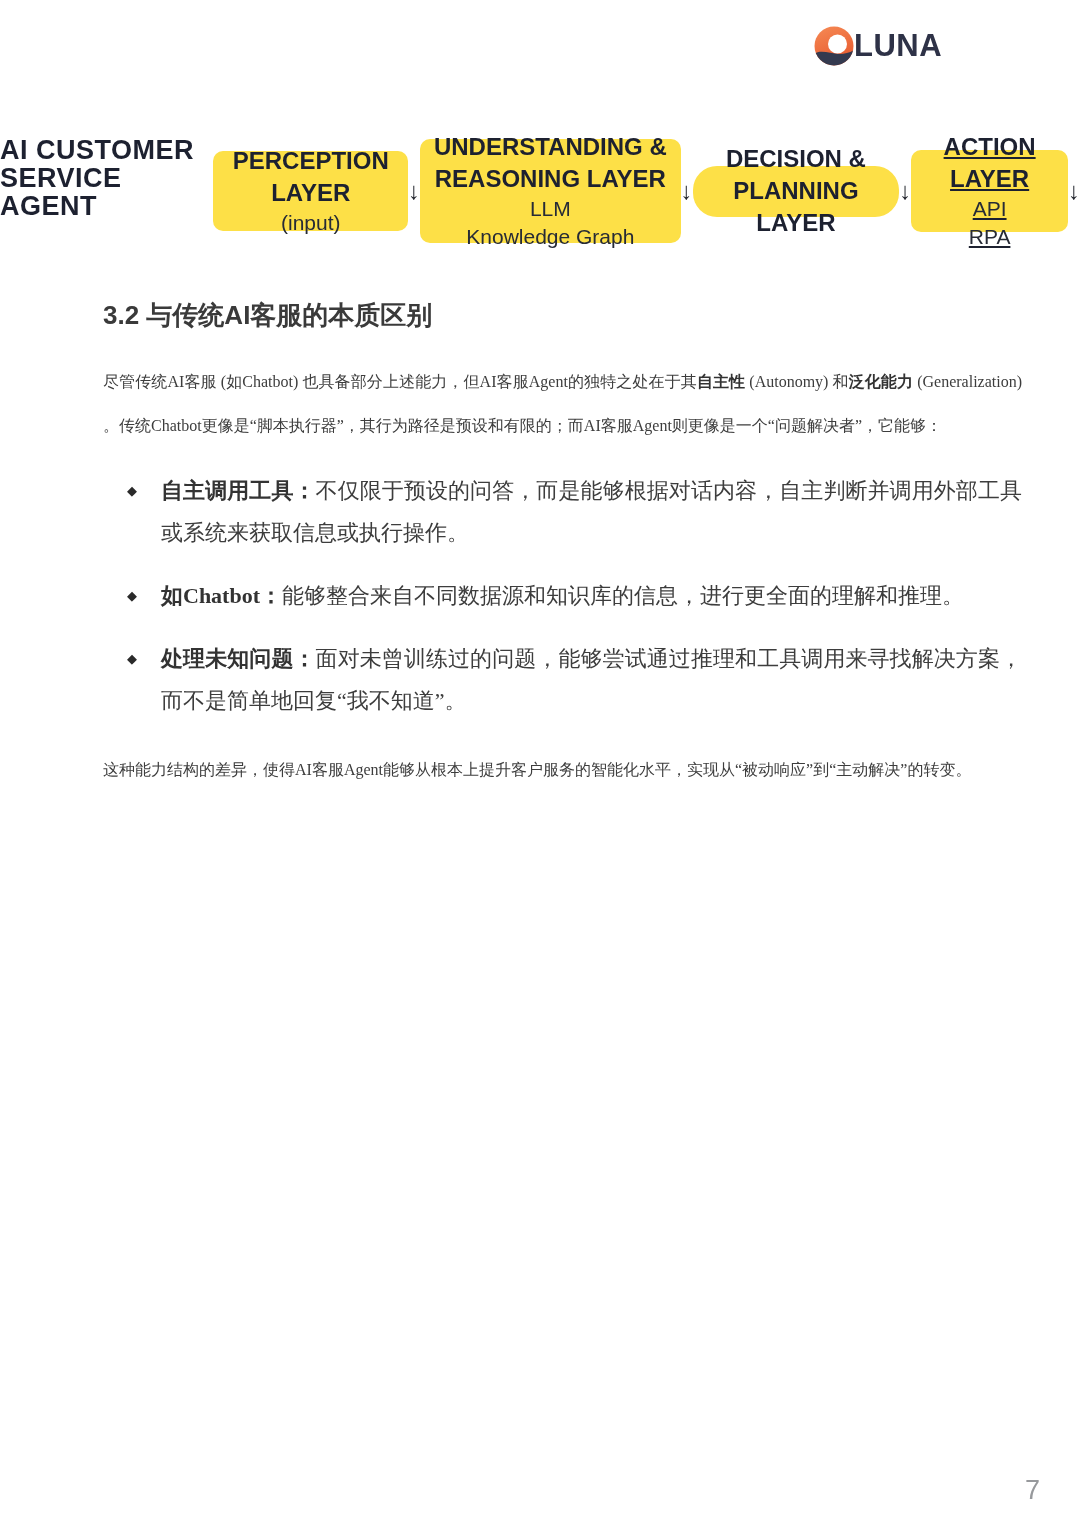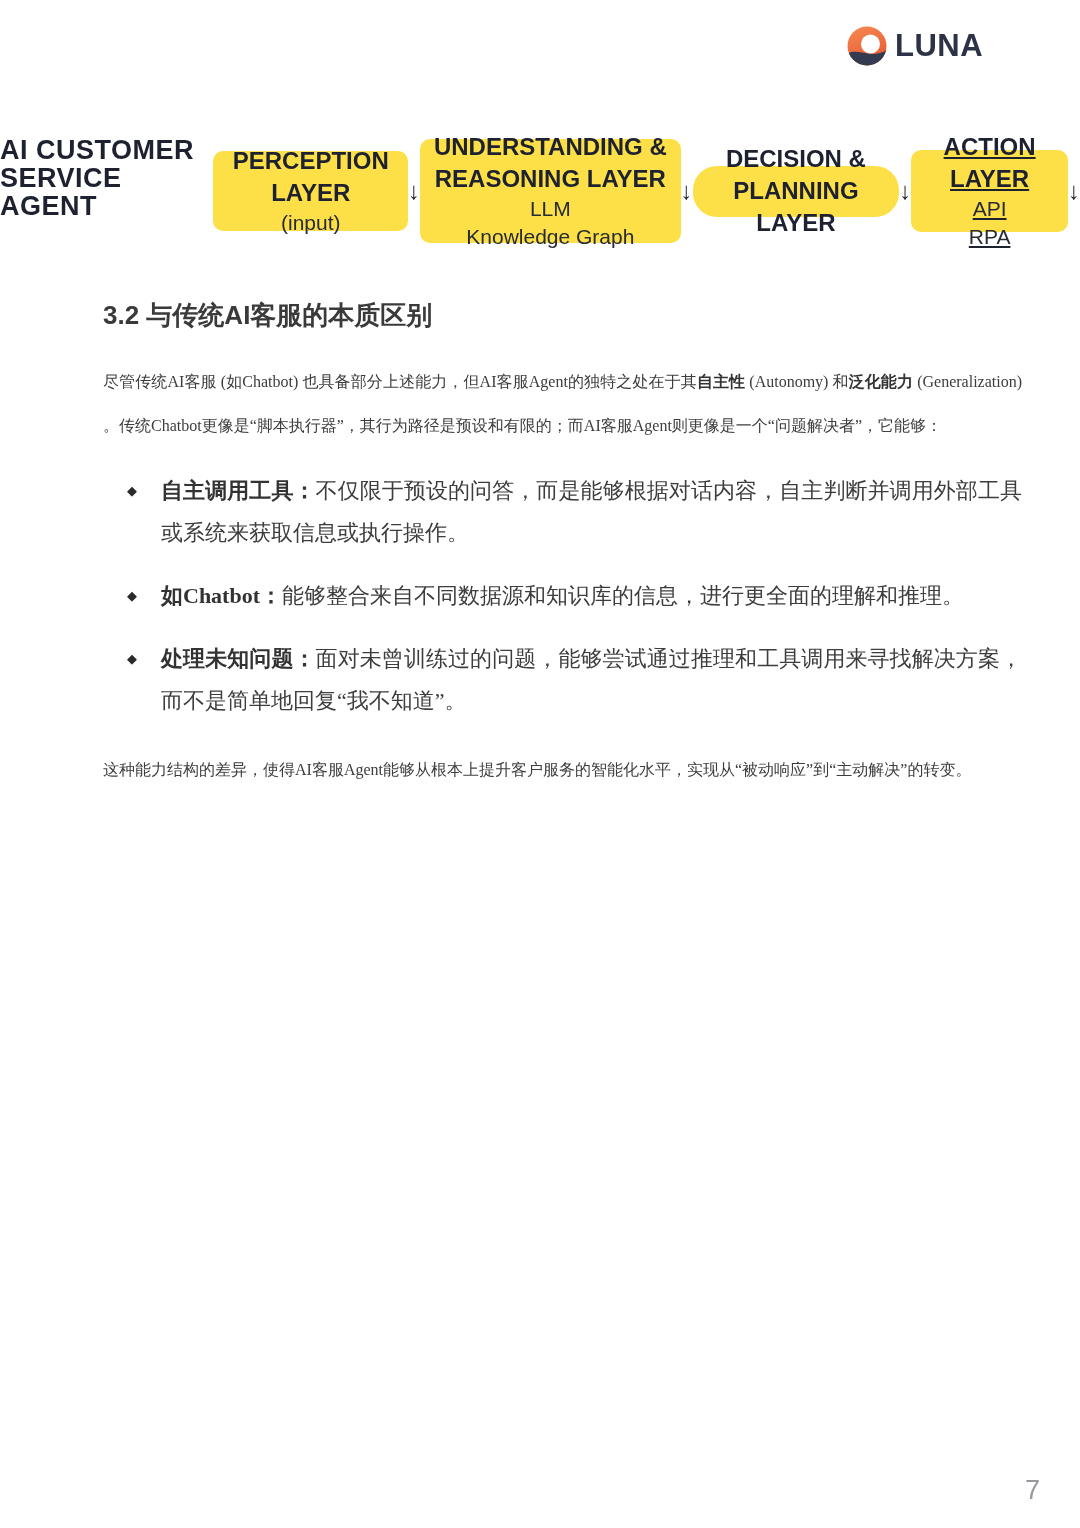--- a/index.html
+++ b/index.html
@@ -10,24 +10,23 @@
     height: 1528px;
     background: #ffffff;
     overflow: hidden;
     font-family: "Liberation Serif", "DejaVu Serif", serif;
   }
 
   
   .logo {
     position: absolute;
     top: 26px;
-    left: 847px;
+    left: 814px;
     display: flex;
     align-items: flex-start;
-    gap: 8px;
   }
   .logo-text {
     font-family: "Liberation Sans", sans-serif;
     font-weight: 800;
     font-size: 31px;
     letter-spacing: 0.5px;
     color: #2E3247;
     line-height: 40px;
   }
 

